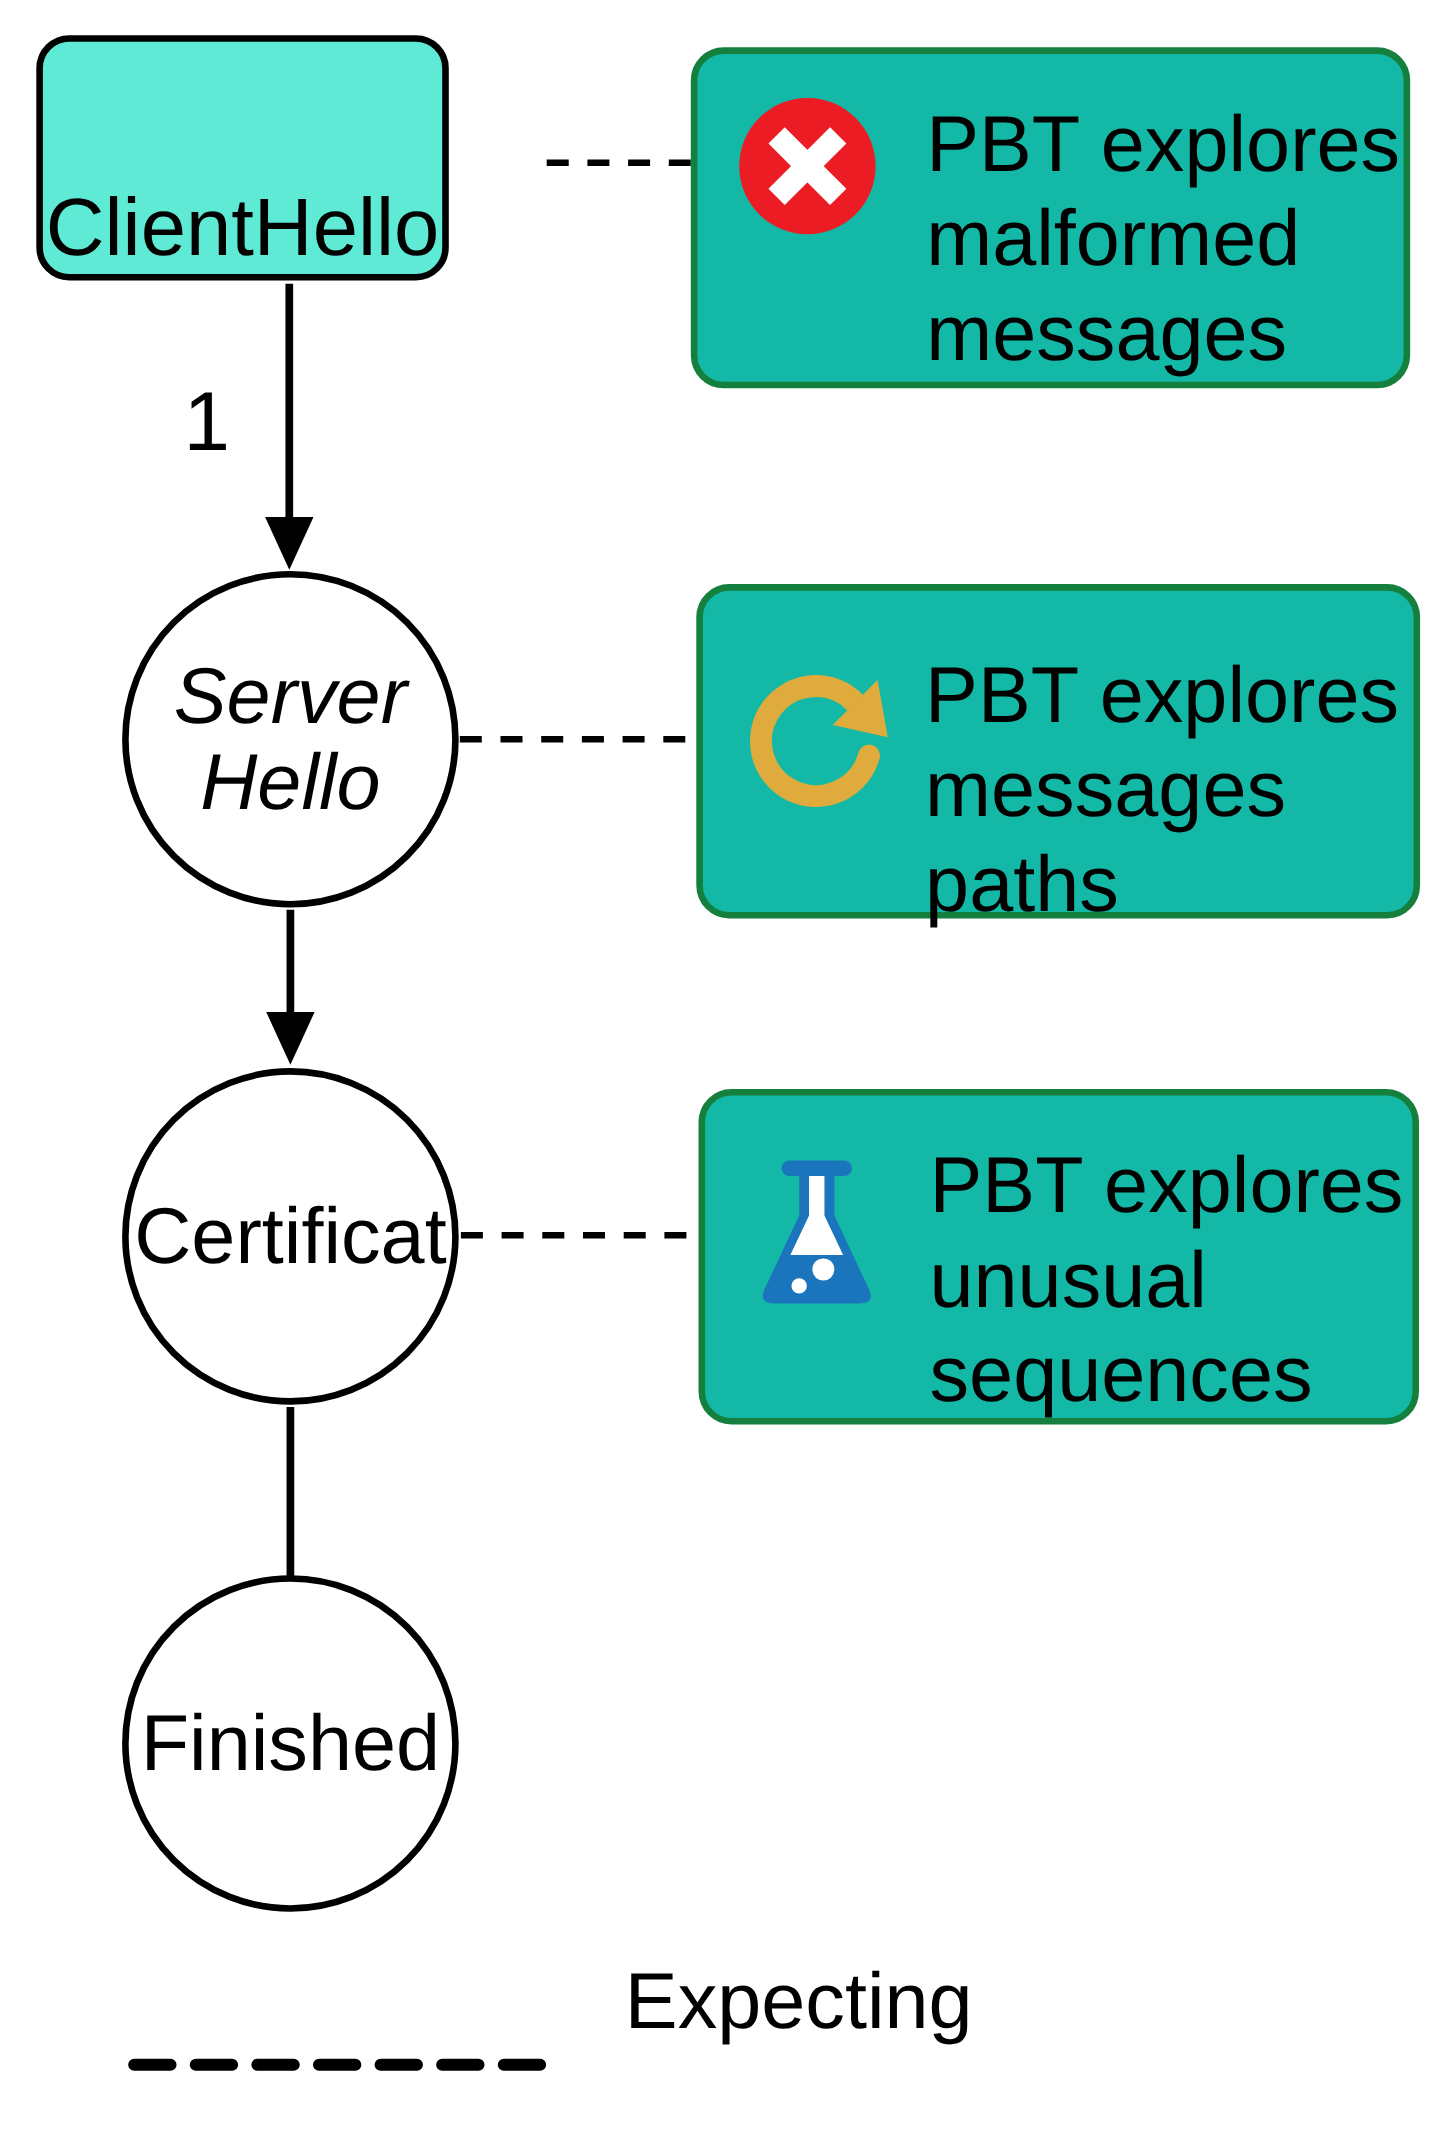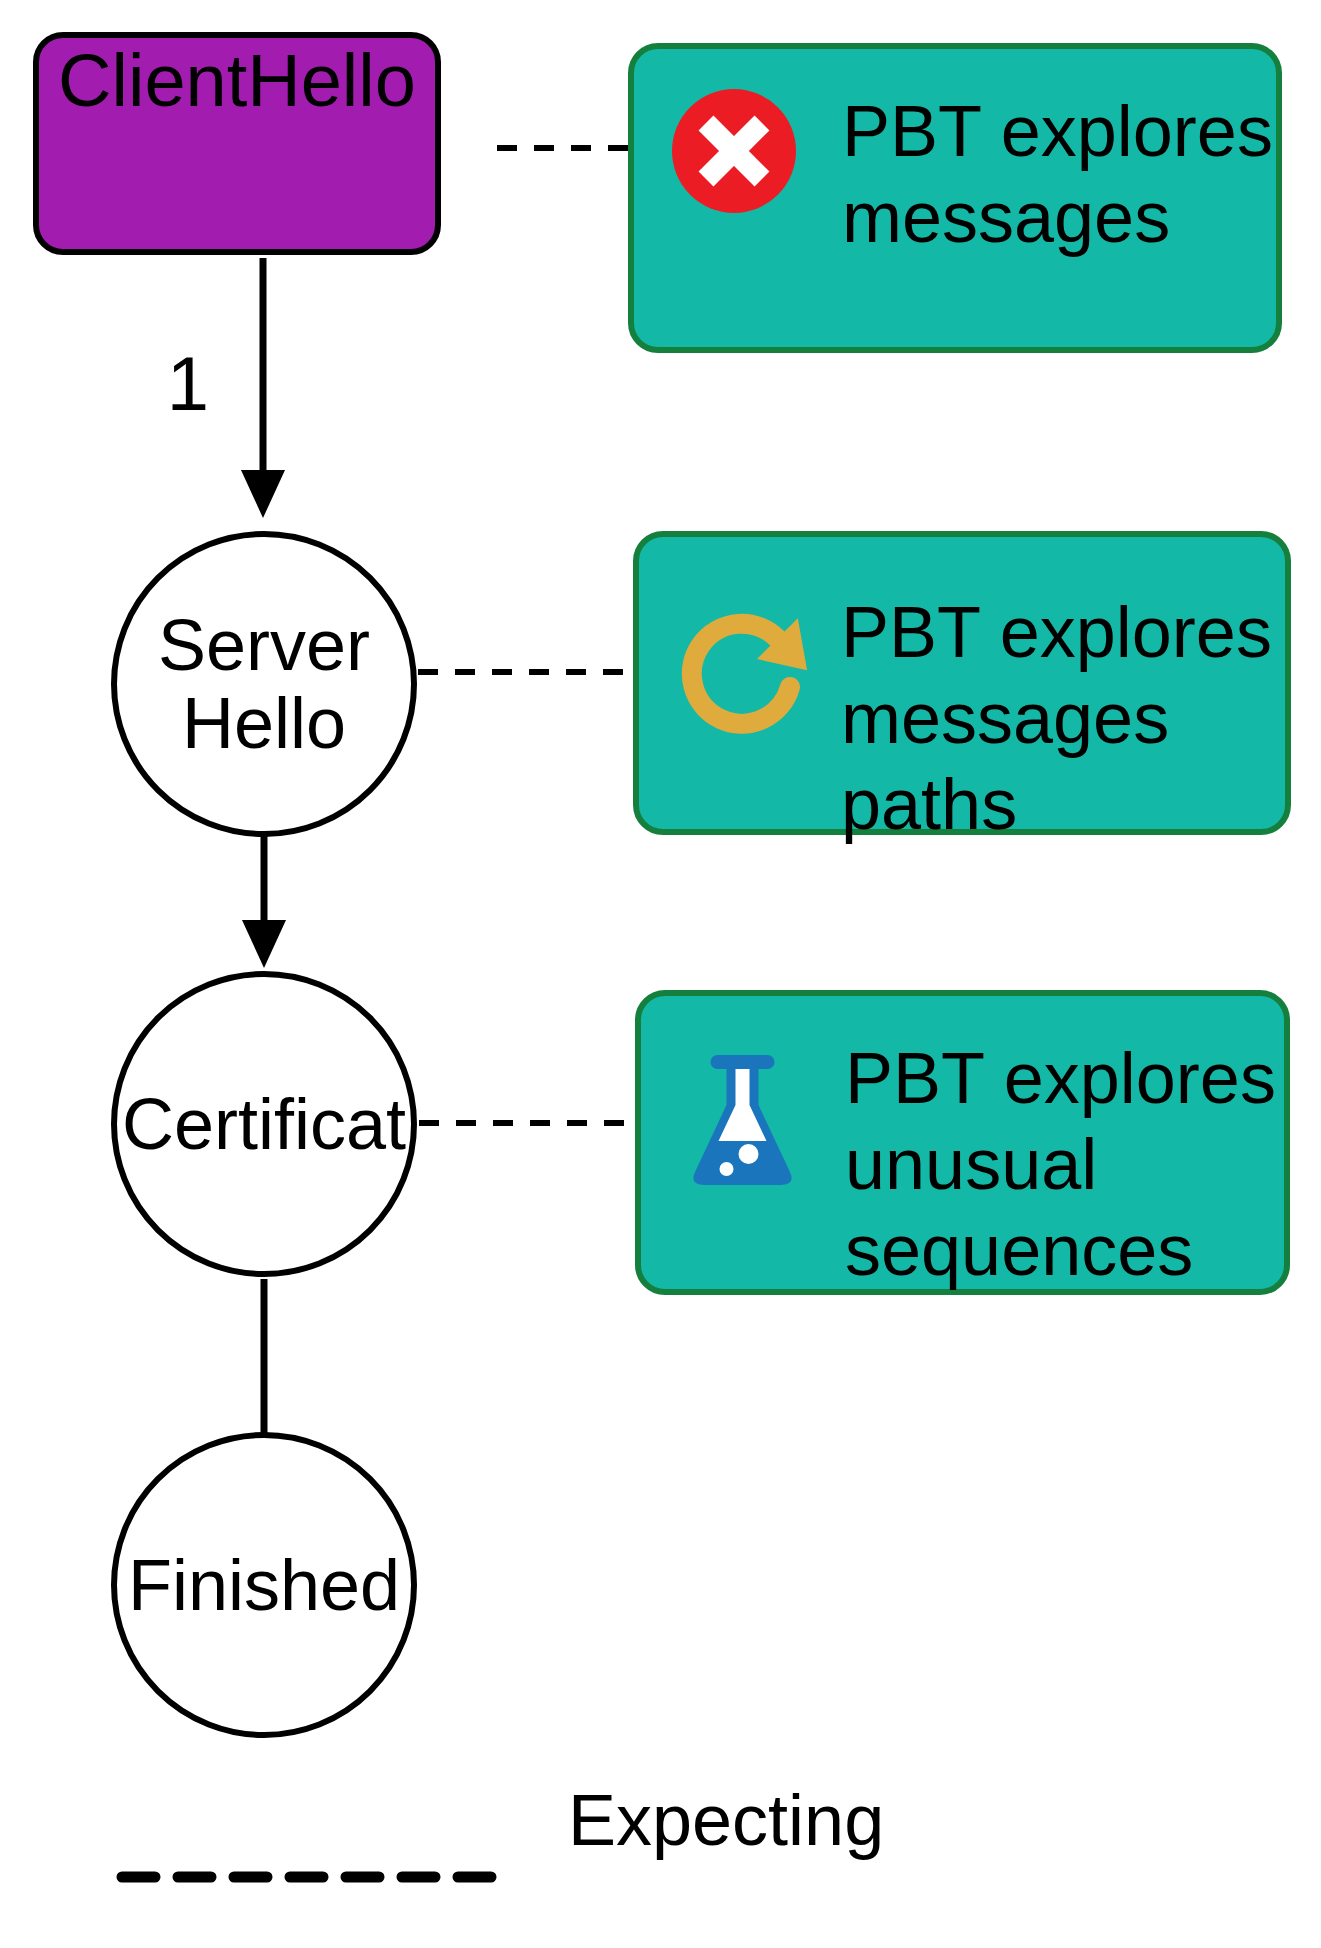--- a/index.html
+++ b/index.html
@@ -20,48 +20,48 @@
     position: absolute;
     left: 0; top: 0;
     width: 1321px; height: 1948px;
     pointer-events: none;
   }
 
   
   .state-box {
     position: absolute;
     left: 33px; top: 32px;
-    width: 408px; height: 223px;
+    width: 375px; height: 223px;
     box-sizing: border-box;
     border: 6px solid #000;
     border-radius: 30px;
-    background: #a21caf;
+    background: #5eead4;
     display: flex;
-    align-items: flex-start;
+    align-items: flex-end;
     justify-content: center;
     font-size: 74px;
     white-space: nowrap;
   }
   .state-circle {
     position: absolute;
     width: 306px; height: 306px;
     box-sizing: border-box;
     border: 6px solid #000;
     border-radius: 50%;
     background: #fff;
     display: flex;
     flex-direction: column;
     align-items: center;
     justify-content: center;
     text-align: center;
     font-size: 72px;
     line-height: 1.09;
     white-space: nowrap;
   }
-  #server-hello-node { left: 111px; top: 531px; }
+  #server-hello-node { left: 111px; top: 519px; font-style: italic; }
   #certificate-node  { left: 111px; top: 971px; }
   #finished-node     { left: 111px; top: 1432px; }
 
   .edge-label {
     position: absolute;
     left: 160px; top: 346px;
     width: 56px;
     text-align: center;
     font-size: 76px;
     line-height: 76px;
@@ -147,20 +147,21 @@
   </div>
 
   <div class="ann-box" id="ann-malformed">
     <svg class="ann-icon" width="128" height="128" viewBox="0 0 128 128" xmlns="http://www.w3.org/2000/svg">
       <circle cx="64" cy="64" r="62" fill="#ec1c24"></circle>
       <line x1="36" y1="36" x2="92" y2="92" stroke="#fff" stroke-width="21"></line>
       <line x1="92" y1="36" x2="36" y2="92" stroke="#fff" stroke-width="21"></line>
     </svg>
     <div class="ann-text">
       <span class="ann-line">PBT explores</span>
+      <span class="ann-line">malformed</span>
       <span class="ann-line">messages</span>
     </div>
   </div>
 
   <div class="ann-box" id="ann-alternate">
     <svg class="ann-icon" width="130" height="130" viewBox="-65 -65 130 130" xmlns="http://www.w3.org/2000/svg">
       <path d="M 48 13 A 50 50 0 1 1 35.4 -35.4" fill="none" stroke-width="20" stroke-linecap="round" stroke="#dfab3c"></path>
       <polygon points="15,-15 55.8,-55.8 65.1,-3.7" fill="#dfab3c"></polygon>
     </svg>
     <div class="ann-text">

